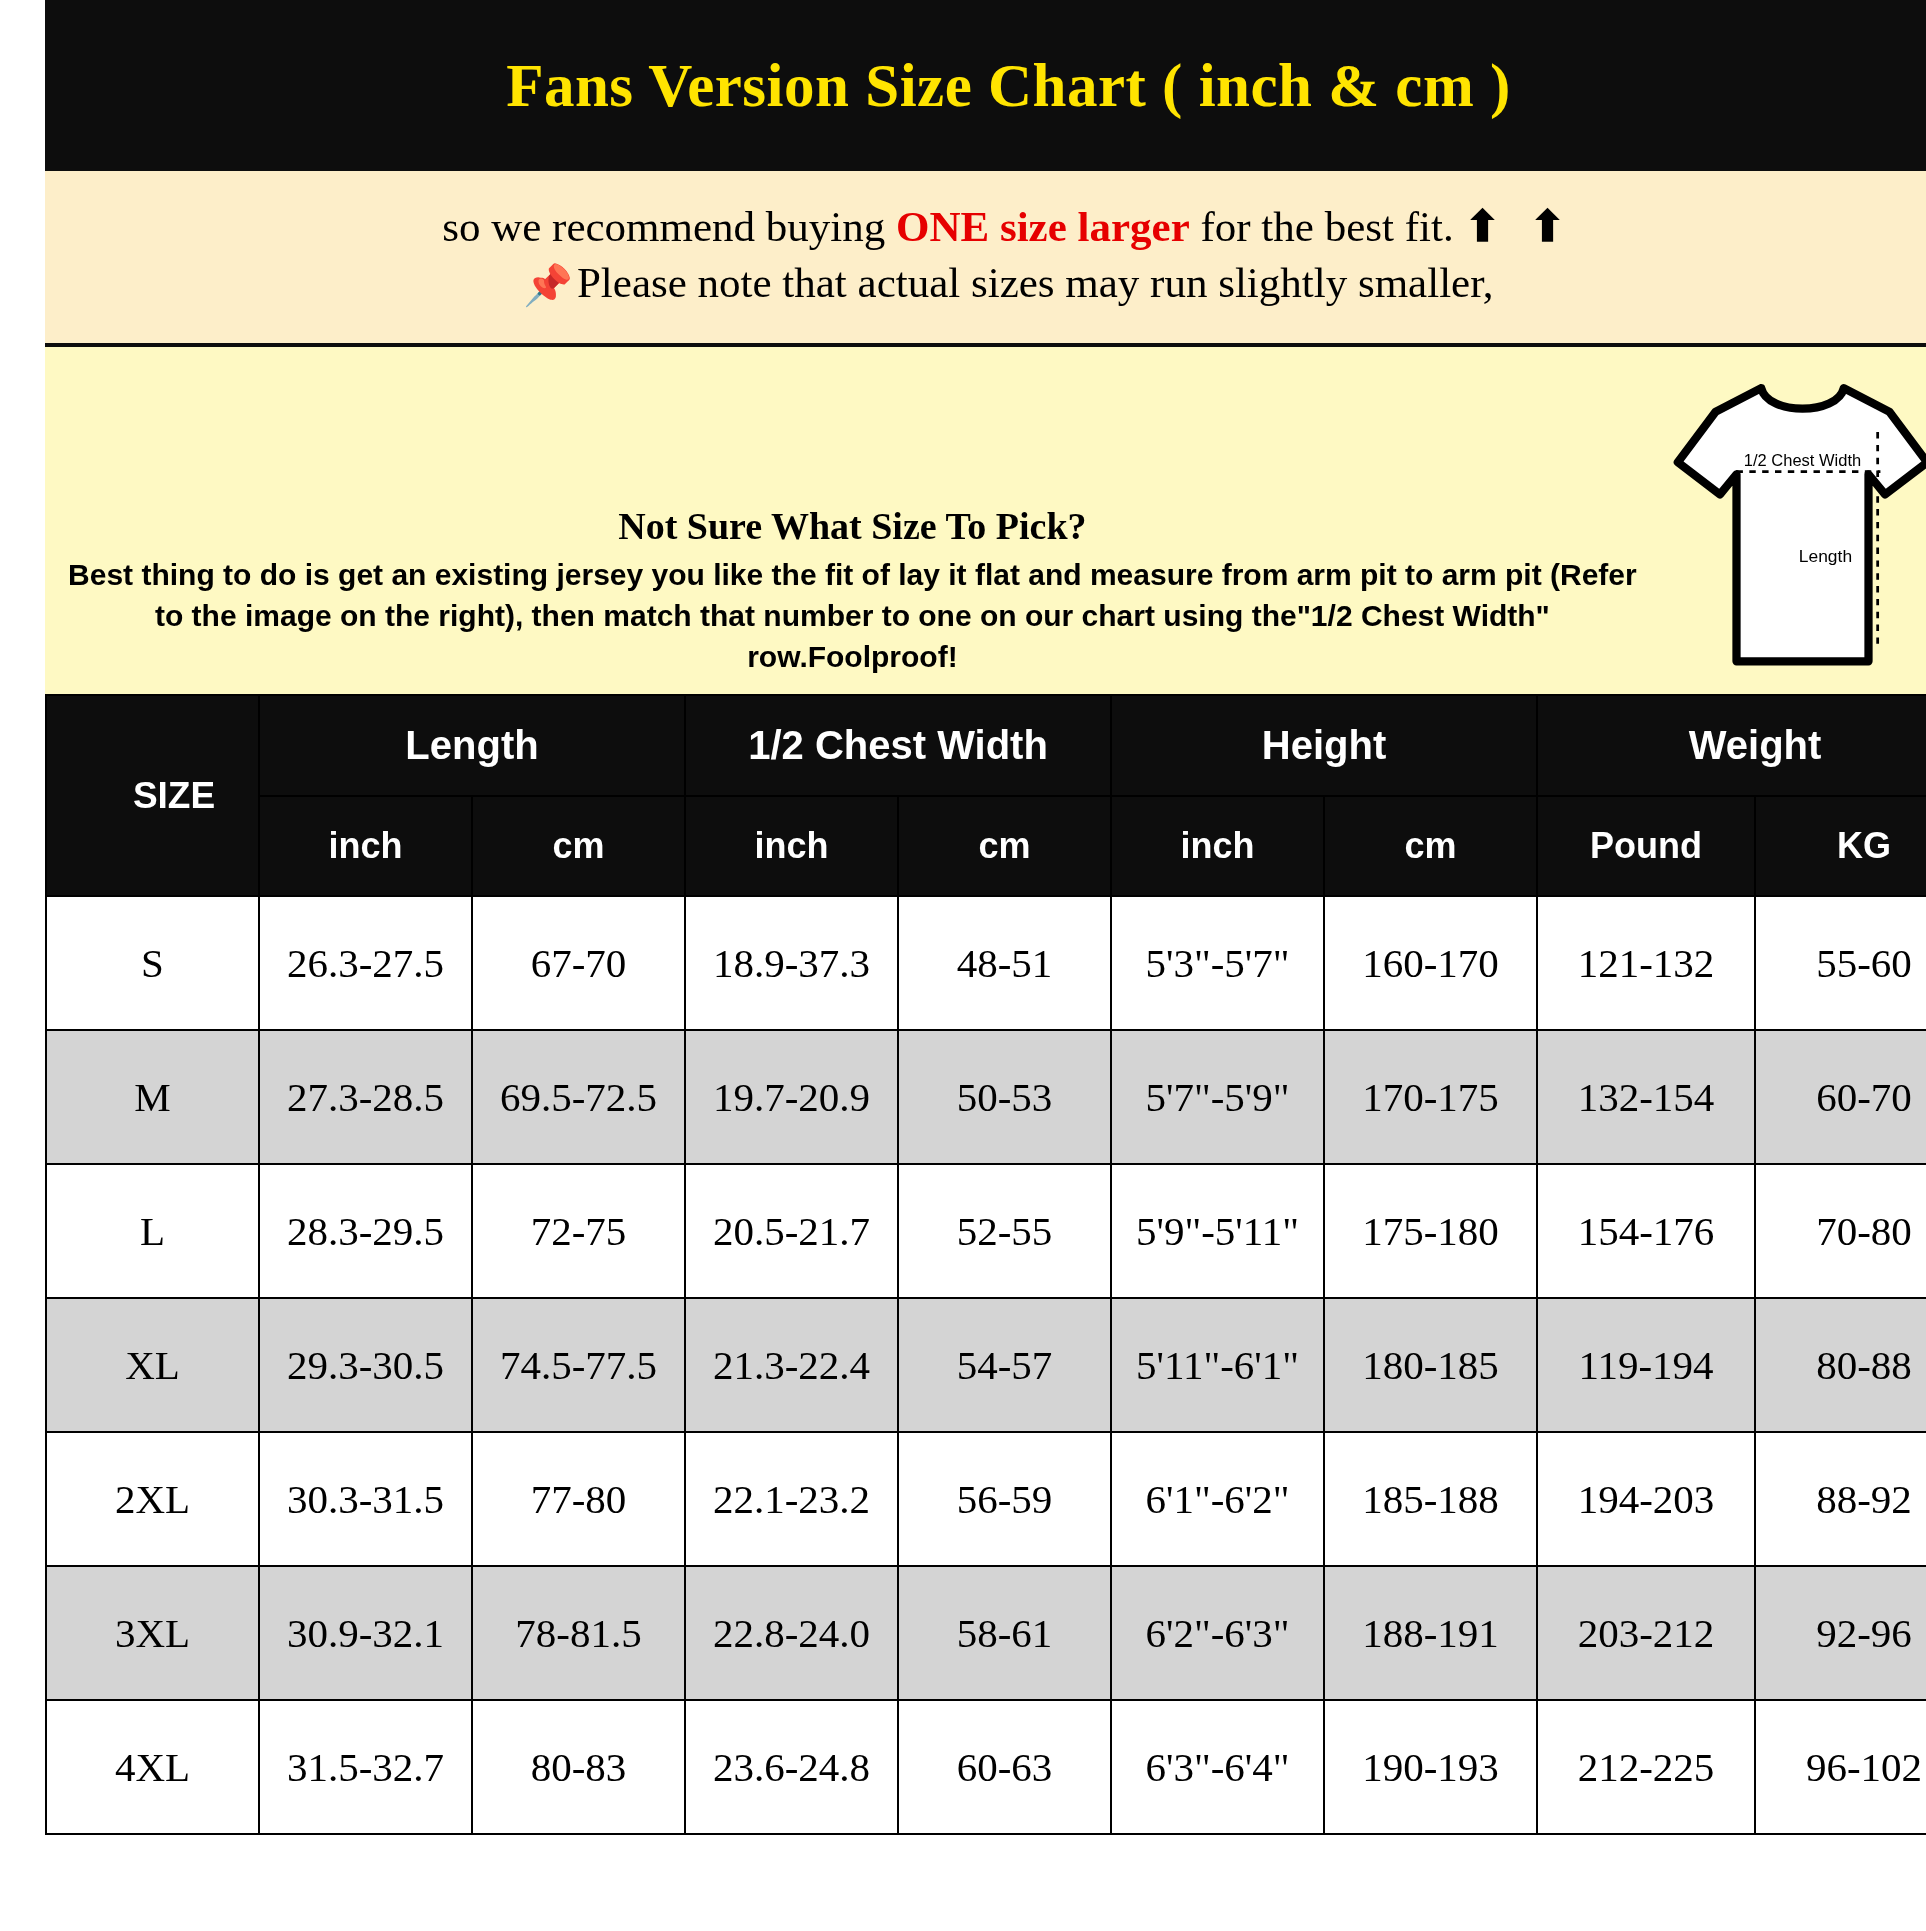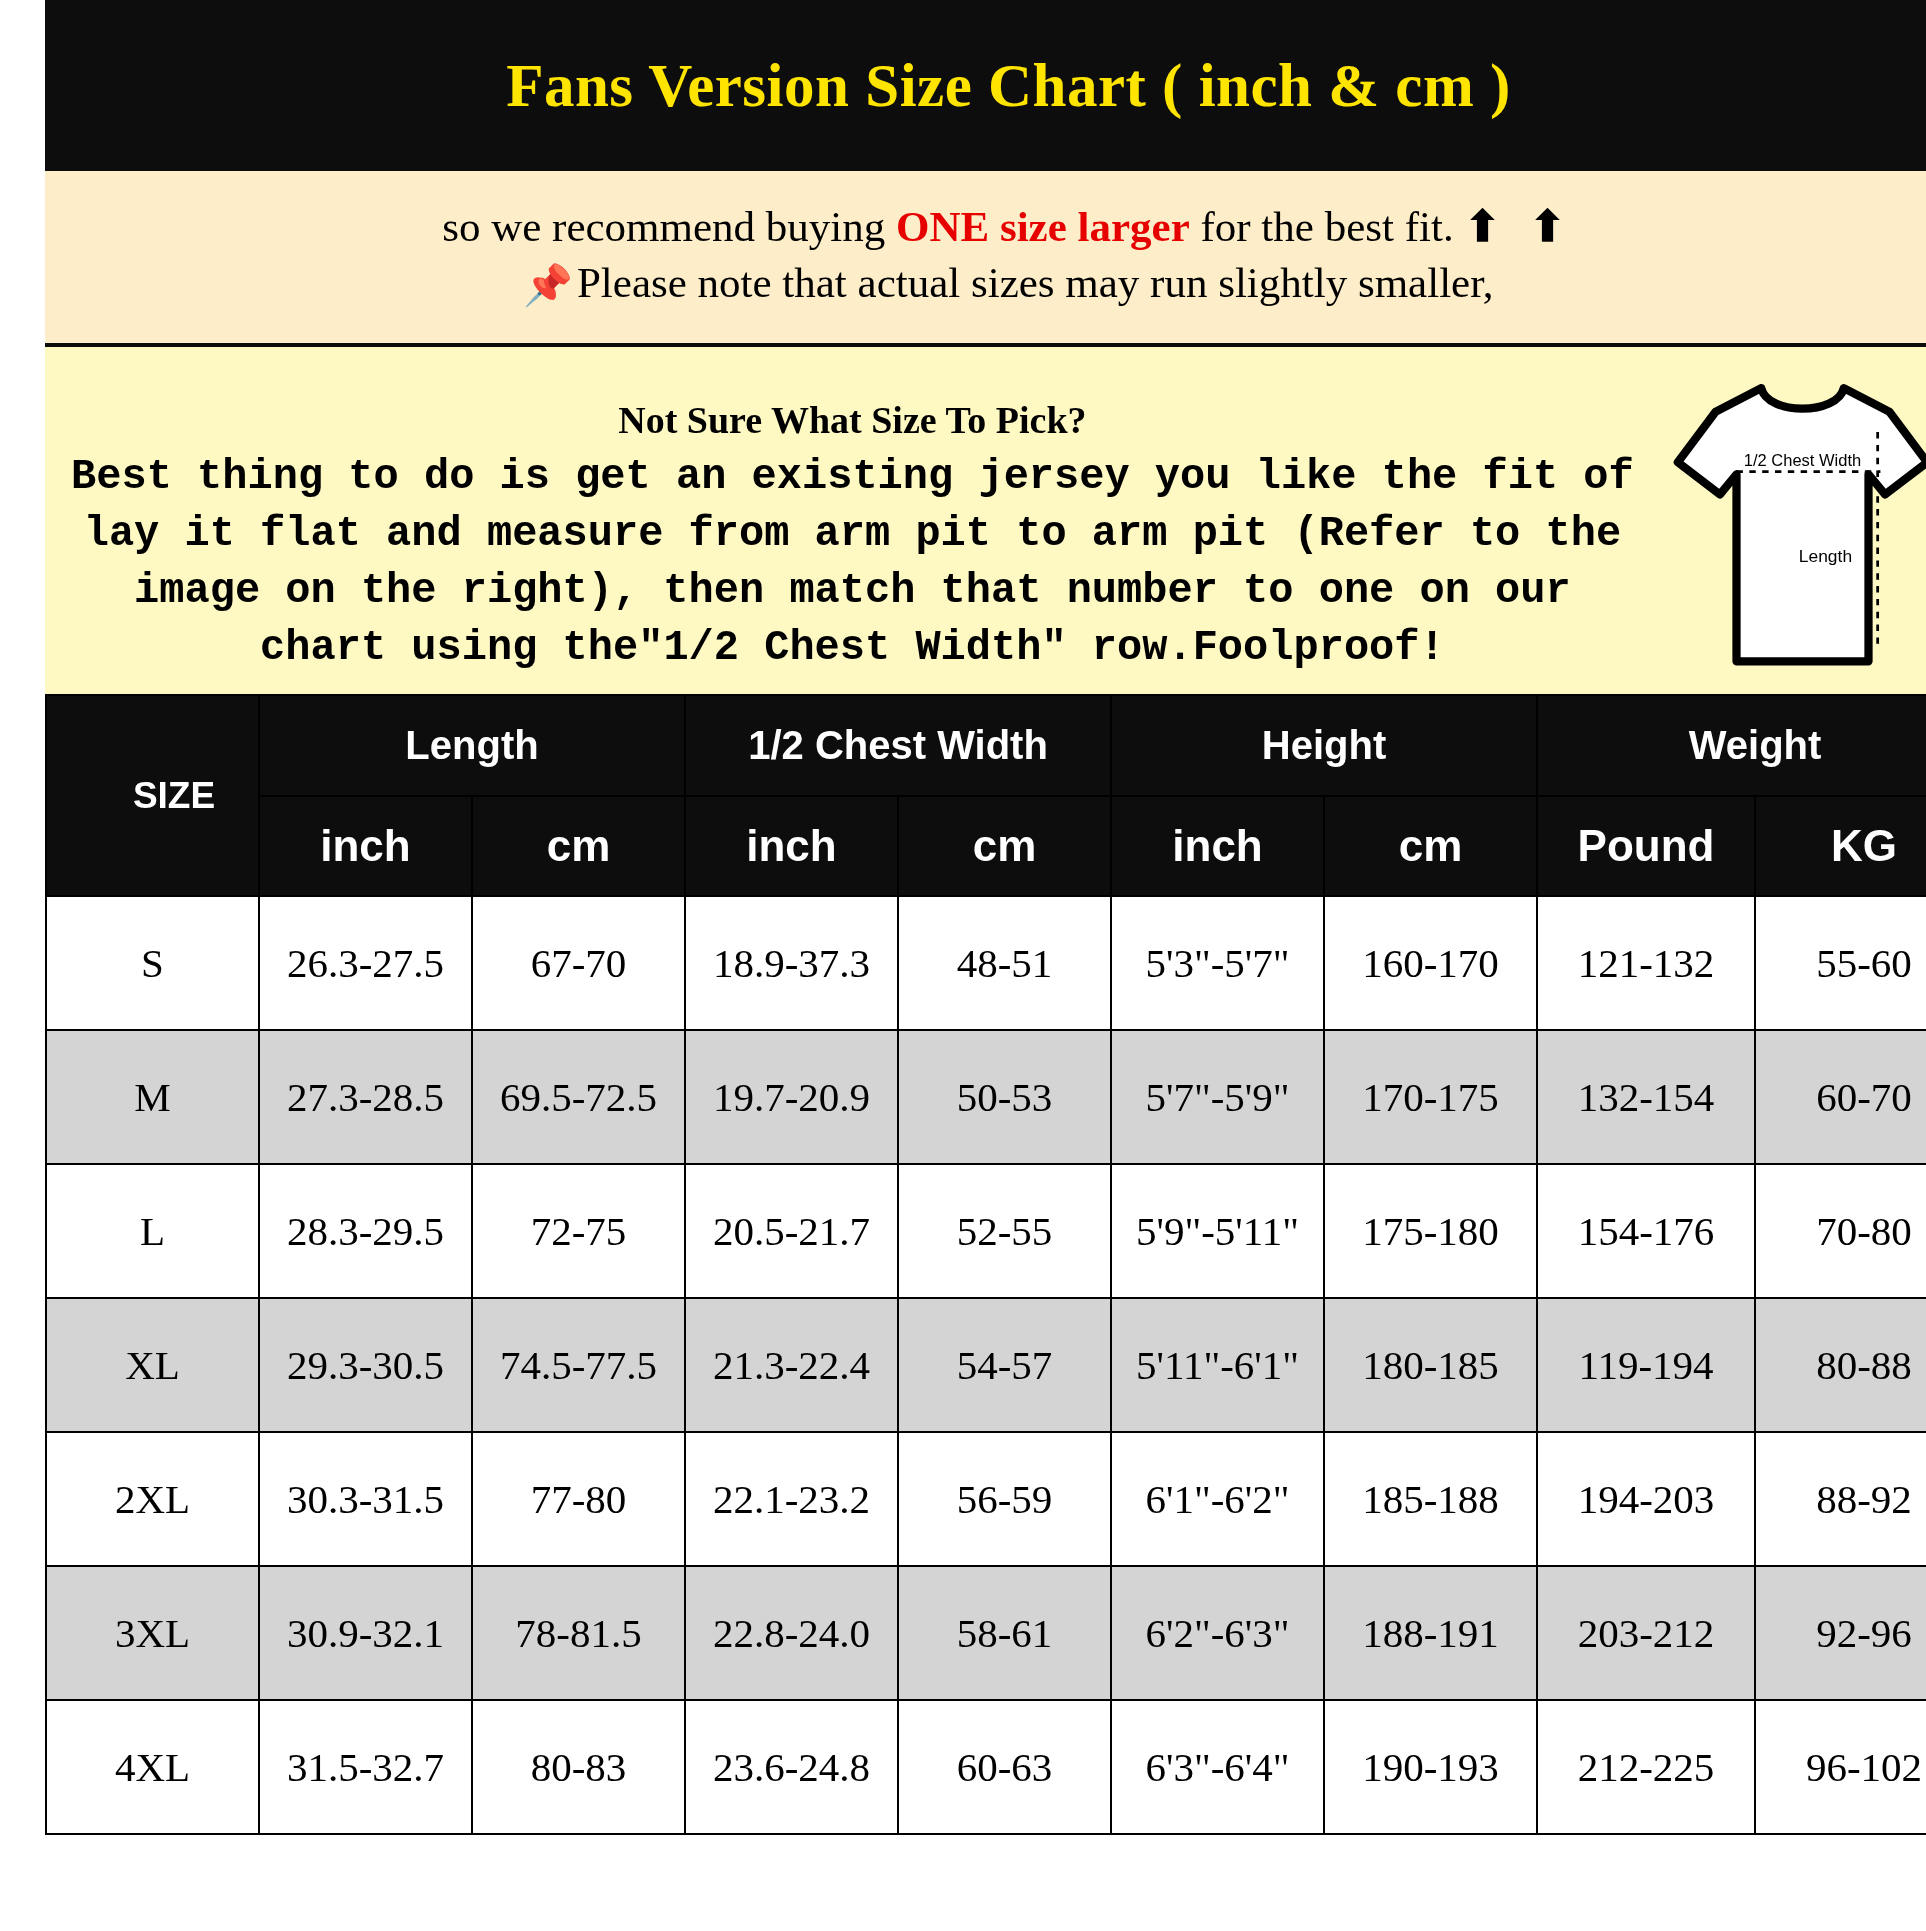--- a/index.html
+++ b/index.html
@@ -77,24 +77,24 @@
     text-align: center;
     padding-right: 9.2px;
   }
   .advice-head {
     font-size: 38px;
     font-weight: bold;
     margin-bottom: 7.3px;
     font-family: "Liberation Serif", serif;
   }
   .advice-body {
-    font-size: 42px;
+    font-size: 30px;
     font-weight: bold;
     line-height: 1.36;
-    font-family: Liberation Mono, monospace;
+    font-family: Liberation Sans, sans-serif;
   }
   .shirt-wrap {
     flex: 0 0 303px;
     display: flex;
     justify-content: center;
     align-items: flex-start;
     padding-top: 5.5px;
   }
 
   
@@ -116,21 +116,21 @@
   }
   th.group-head {
     font-size: 40px;
     height: 97px;
   }
   th.size-head {
     font-size: 37px;
     padding-left: 44px;
   }
   th.unit-head {
-    font-size: 44px;
+    font-size: 36px;
     height: 96px;
   }
   tbody td {
     font-size: 41px;
     height: 130px;
     font-family: "Liberation Serif", serif;
   }
   tbody tr.alt td {
     background: #d4d4d4;
   }

